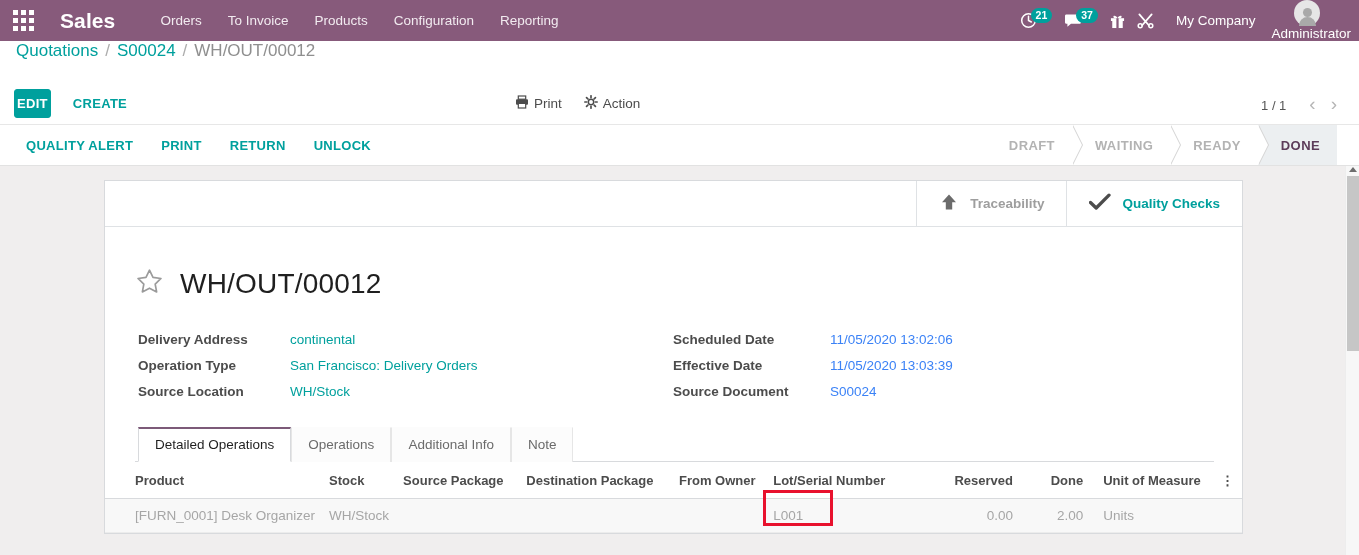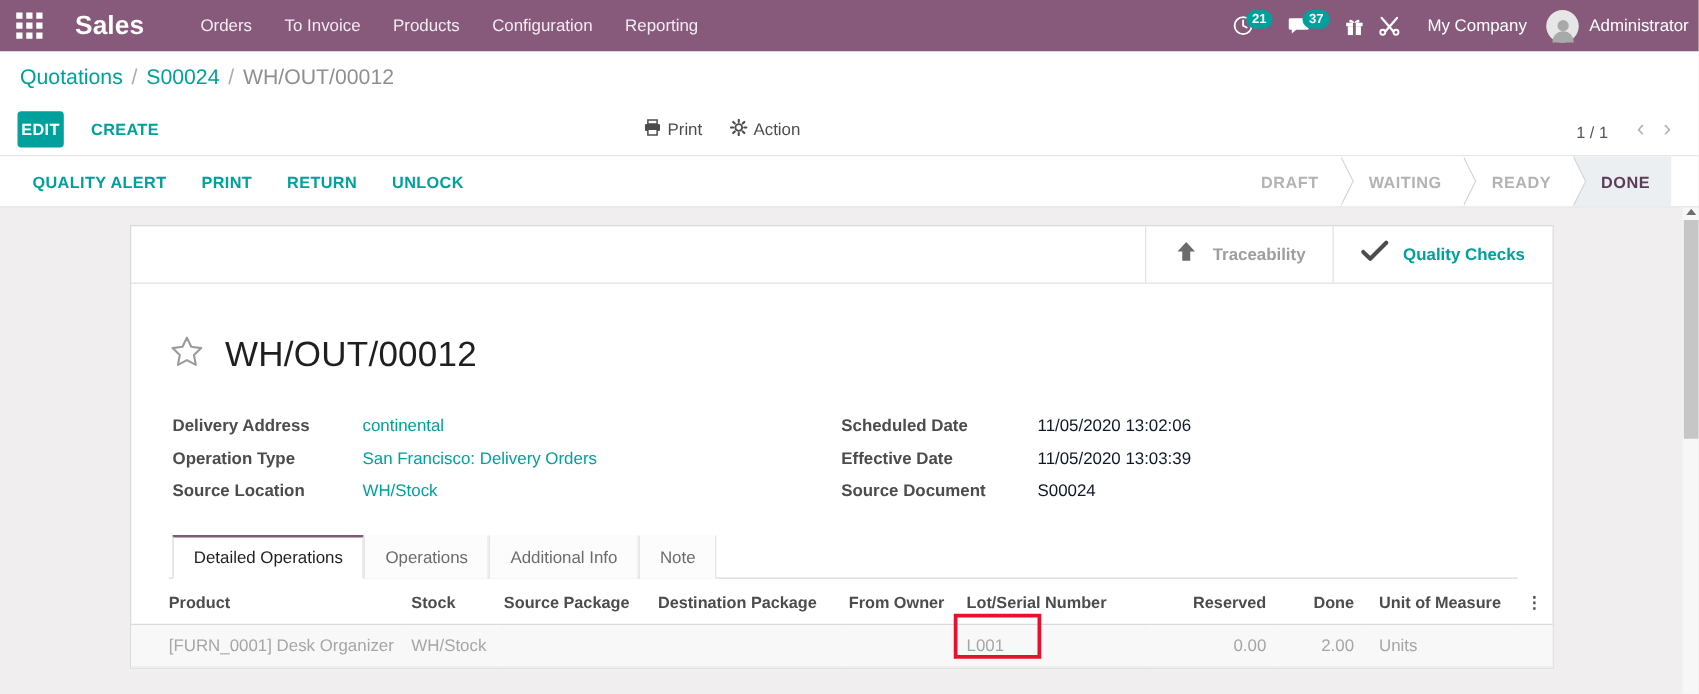--- a/index.html
+++ b/index.html
@@ -56,35 +56,35 @@
     background: #00A09D; color: #fff;
     font-size: 10.5px; font-weight: bold;
     border-radius: 9px; padding: 1px 5px 1px 5px;
     margin-left: -6px; line-height: 13px;
     position: relative; top: -5px;
   }
   .company-name {
     font-size: 13.5px; color: #fff; margin: 0 10px 0 16px;
     white-space: nowrap;
   }
-  .user-block { display: flex; align-items: center; margin-left: 6px; cursor: pointer; }
+  .user-block { display: flex; align-items: center; margin-left: 6px; cursor: pointer; flex-direction: column; }
   .avatar {
     width: 26px; height: 26px; border-radius: 50%;
     background: #e6e6e6; margin-right: 8px;
     display: flex; align-items: flex-end; justify-content: center;
     overflow: hidden;
   }
   .avatar .head { width: 9px; height: 9px; border-radius: 50%; background: #a9a9a9; position: relative; top: -9px; }
   .avatar .body { width: 17px; height: 9px; border-radius: 9px 9px 0 0; background: #a9a9a9; position: absolute; margin-top: 17px; }
   .user-name { font-size: 13.5px; color: #fff; white-space: nowrap; }
 
   
   .control-panel { background: #fff; width: 1359px; }
   .bc-row {
-    height: 41px; display: flex; align-items: center;
+    height: 41px; display: flex; 
     padding-left: 16px; font-size: 17px;
   }
   .bc-link { color: #00A09D; text-decoration: none; cursor: pointer; }
   .bc-sep { color: #adadad; margin: 0 7px; }
   .bc-current { color: #8f8f8f; }
 
   
   .btn-row {
     height: 43px; display: flex; align-items: center;
     padding-left: 14px; position: relative;
@@ -195,21 +195,21 @@
 
   .title-row { display: flex; align-items: center; gap: 16px; margin: 20px 0 8px 0; }
   .star-icon { cursor: pointer; }
   .rec-title { font-size: 28px; color: #1f1f1f; font-weight: normal; letter-spacing: .2px; }
 
   .fields { display: flex; margin-top: 32px; padding-left: 3px; }
   .fgroup { display: grid; grid-template-columns: auto auto; row-gap: 11px; }
   .fgroup.left { width: 535px; grid-template-columns: 152px auto; }
   .fgroup.right { grid-template-columns: 157px auto; }
   .flabel { font-size: 13.5px; font-weight: bold; color: #4c4c4c; }
-  .fvalue { font-size: 13.5px; color: #0f172a; }
+  .fvalue { font-size: 13.5px; color: #3b82f6; }
   .fvalue.link { color: #00A09D; cursor: pointer; }
 
   
   .notebook { margin-top: 28px; }
   .tabs { display: flex; border-bottom: 1px solid #d8dadd; padding-left: 3px; }
   .tab {
     font-size: 13.5px; color: #6b6b6b;
     padding: 9px 16px; cursor: pointer;
     border: 1px solid transparent; border-bottom: none;
     margin-bottom: -1px; background: #fcfcfc;

